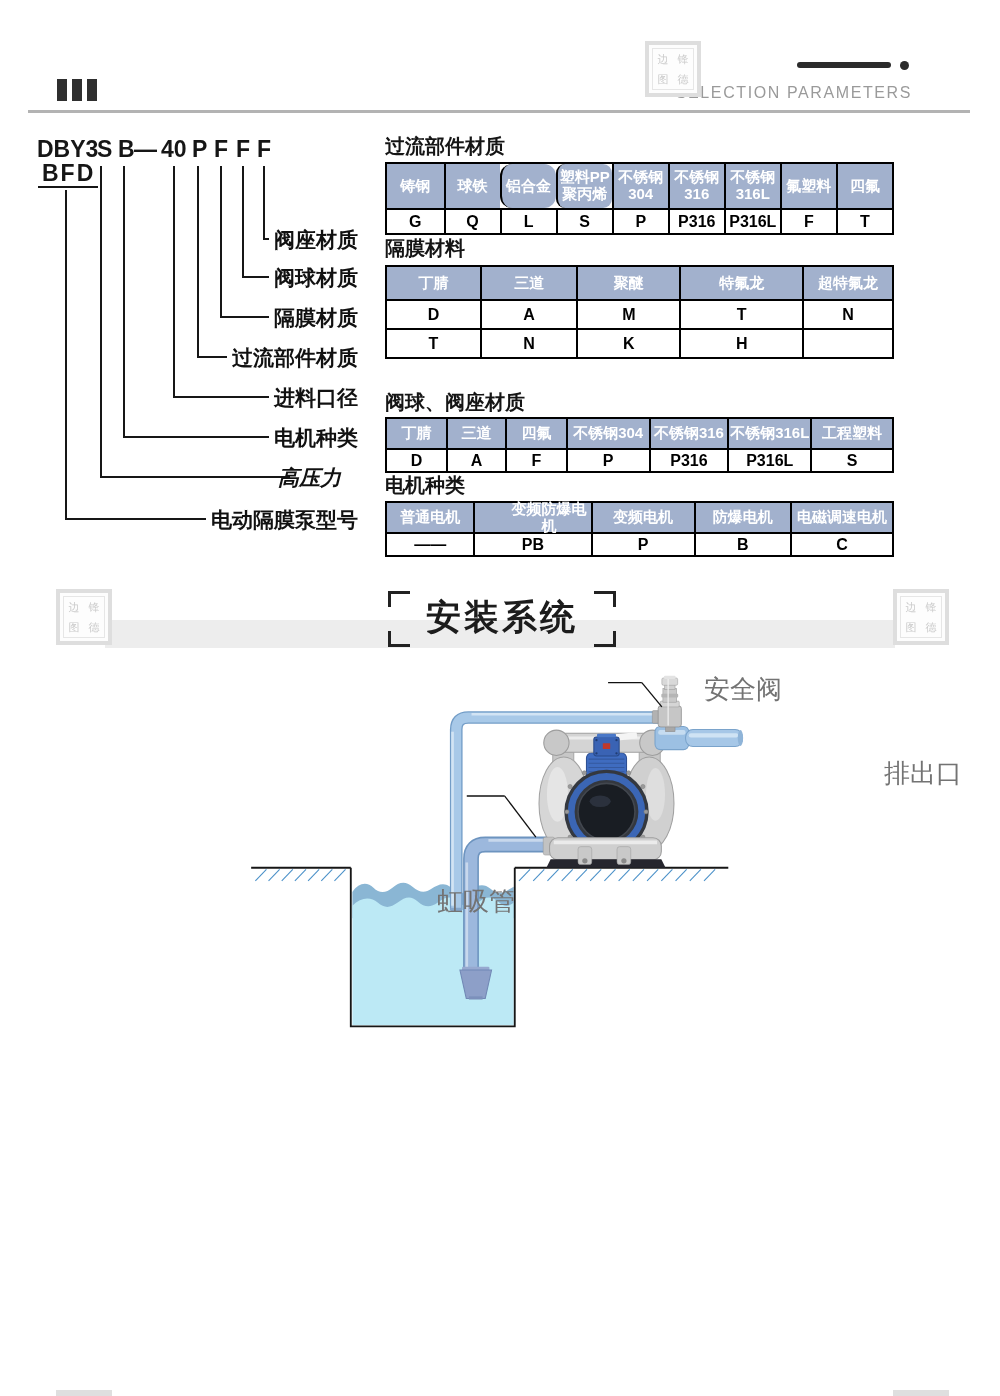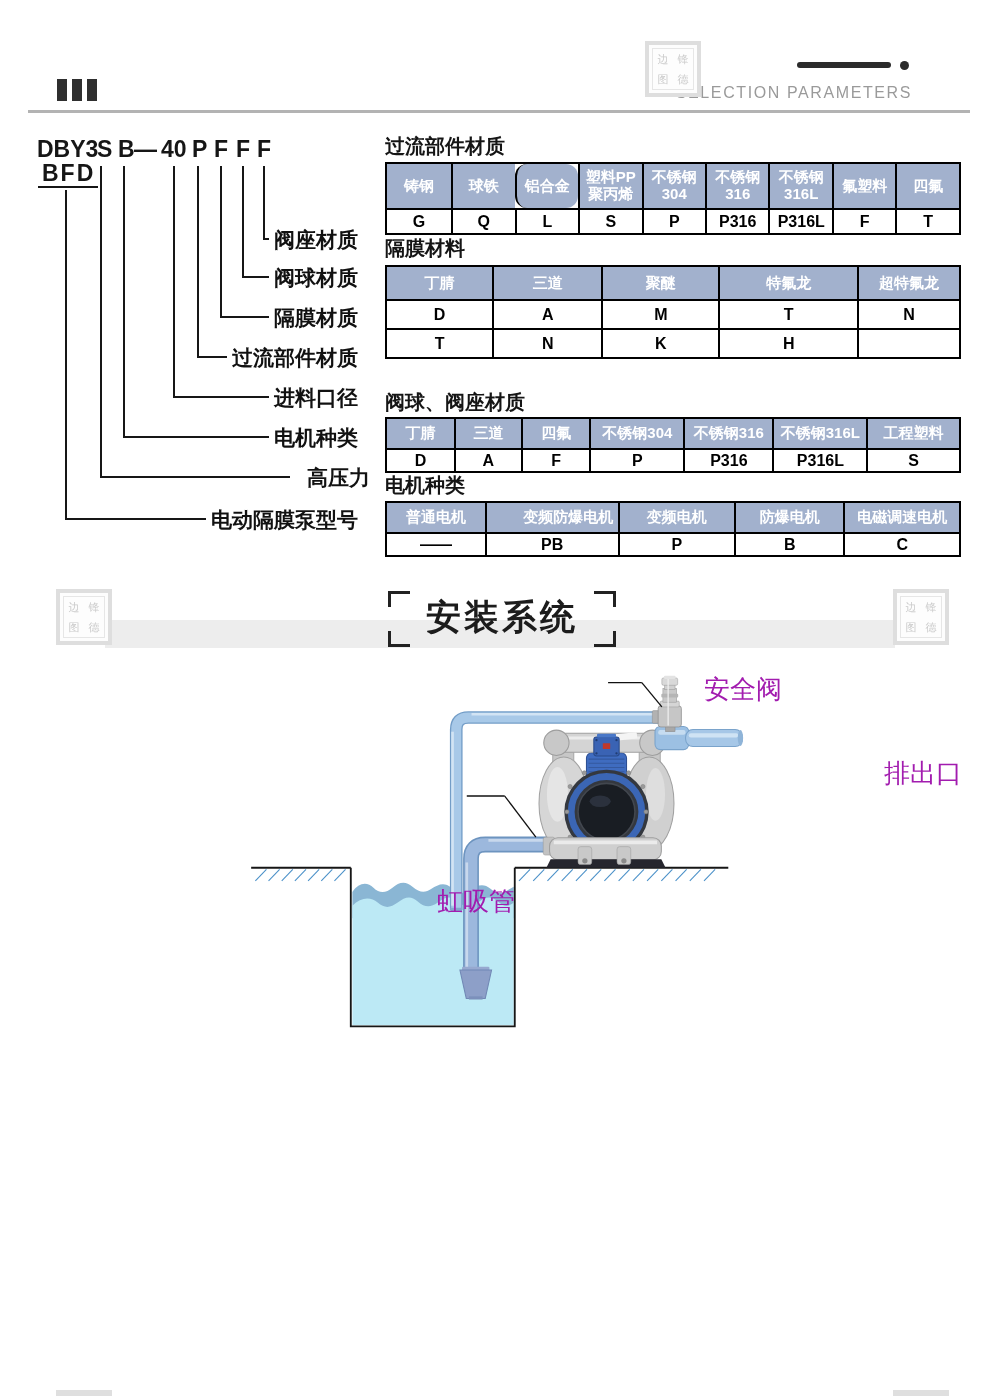--- a/index.html
+++ b/index.html
@@ -23,21 +23,21 @@
   
   .code-char{top:136px;font-size:23px;font-weight:700;color:#161616;white-space:nowrap;}
   .code-alt{left:42px;top:160px;font-size:23px;font-weight:700;letter-spacing:2px;color:#161616;}
   .code-underline{left:38px;top:186px;width:60px;height:2px;background:#161616;}
   .cline{width:2px;background:#161616;}
   .chline{height:2px;background:#161616;}
   .clabel{font-size:21px;font-weight:600;color:#111;white-space:nowrap;}
 
   
   .tbl-title{left:385px;font-size:20px;font-weight:600;color:#151515;}
-  .ttable{left:385px;width:576px;border:2px solid #000;box-sizing:border-box;}
+  .ttable{left:385px;width:509px;border:2px solid #000;box-sizing:border-box;}
   .trow{display:flex;border-top:2px solid #000;}
   .trow:first-child{border-top:0;}
   .tcell{box-sizing:border-box;border-left:2px solid #000;display:flex;align-items:center;justify-content:center;text-align:center;white-space:pre-line;line-height:1.12;}
   .tcell:first-child{border-left:0;}
   .trow.header .tcell{background:var(--table-header-bg,#a2b1cd);color:#fff;font-weight:700;font-size:15px;}
   .trow.value .tcell{background:#fff;color:#000;font-weight:600;font-size:16px;}
   #table0 .trow.header{height:44px;} #table0 .trow.value{height:23px;}
   #table1 .trow.header{height:32px;} #table1 .trow.value{height:27px;}
   #table2 .trow.header{height:29px;} #table2 .trow.value{height:21px;}
   #table3 .trow.header{height:29px;} #table3 .trow.value{height:21px;}
@@ -45,21 +45,21 @@
   
   .band{left:105px;top:620px;width:790px;height:28px;background:#ededed;}
   .install-title{left:388px;top:594px;width:228px;text-align:center;font-size:35px;font-weight:800;color:#1c1c1c;letter-spacing:3px;}
   .bk{width:22px;height:16px;border:0 solid #222;box-sizing:border-box;}
   .bk.tl{left:388px;top:591px;border-left-width:3px;border-top-width:3px;}
   .bk.tr{left:594px;top:591px;border-right-width:3px;border-top-width:3px;}
   .bk.bl{left:388px;top:631px;border-left-width:3px;border-bottom-width:3px;}
   .bk.br{left:594px;top:631px;border-right-width:3px;border-bottom-width:3px;}
 
   
-  .dia-label{font-size:26px;color:#a21caf;white-space:nowrap;text-align:center;}
+  .dia-label{font-size:26px;color:#737373;white-space:nowrap;text-align:center;}
 </style>
 </head>
 <body>
 
 <div id="page">
 
   <div class="abs logo-bars">
       <i></i>
       <i></i>
       <i></i>
@@ -108,33 +108,33 @@
   <div class="abs cline" style="left:173px;top:166px;height:232px;"></div>
   <div class="abs chline" style="left:173px;top:396px;width:96px;"></div>
   <div class="abs clabel" style="left:274px;top:384px;">进料口径</div>
 
   <div class="abs cline" style="left:123px;top:166px;height:272px;"></div>
   <div class="abs chline" style="left:123px;top:436px;width:146px;"></div>
   <div class="abs clabel" style="left:274px;top:424px;">电机种类</div>
 
   <div class="abs cline" style="left:100px;top:166px;height:312px;"></div>
   <div class="abs chline" style="left:100px;top:476px;width:190px;"></div>
-  <div class="abs clabel" style="left:307px;top:464px;">高压力</div>
+  <div class="abs clabel" style="left:278px;top:464px;font-style:italic;">高压力</div>
 
   <div class="abs cline" style="left:65px;top:190px;height:330px;"></div>
   <div class="abs chline" style="left:65px;top:518px;width:141px;"></div>
   <div class="abs clabel" style="left:211px;top:506px;">电动隔膜泵型号</div>
 
   <div class="abs tbl-title" style="top:133px;">过流部件材质</div>
   <div class="abs ttable" id="table0" style="top:162px;">
       <div class="trow header">
         <div class="tcell" style="width: 11.2%;">铸钢</div>
         <div class="tcell" style="width: 11.1%;">球铁</div>
         <div class="tcell" style="width: 11.1%; border-radius: 12px;">铝合金</div>
-        <div class="tcell" style="width: 11.1%;">塑料PP
+        <div class="tcell" style="width: 11.1%; border-radius: 9px;">塑料PP
 聚丙烯</div>
         <div class="tcell" style="width: 11.1%;">不锈钢
 304</div>
         <div class="tcell" style="width: 11.1%;">不锈钢
 316</div>
         <div class="tcell" style="width: 11.1%;">不锈钢
 316L</div>
         <div class="tcell" style="width: 11.1%;">氟塑料</div>
         <div class="tcell" style="width: 11.1%;">四氟</div>
       </div>

